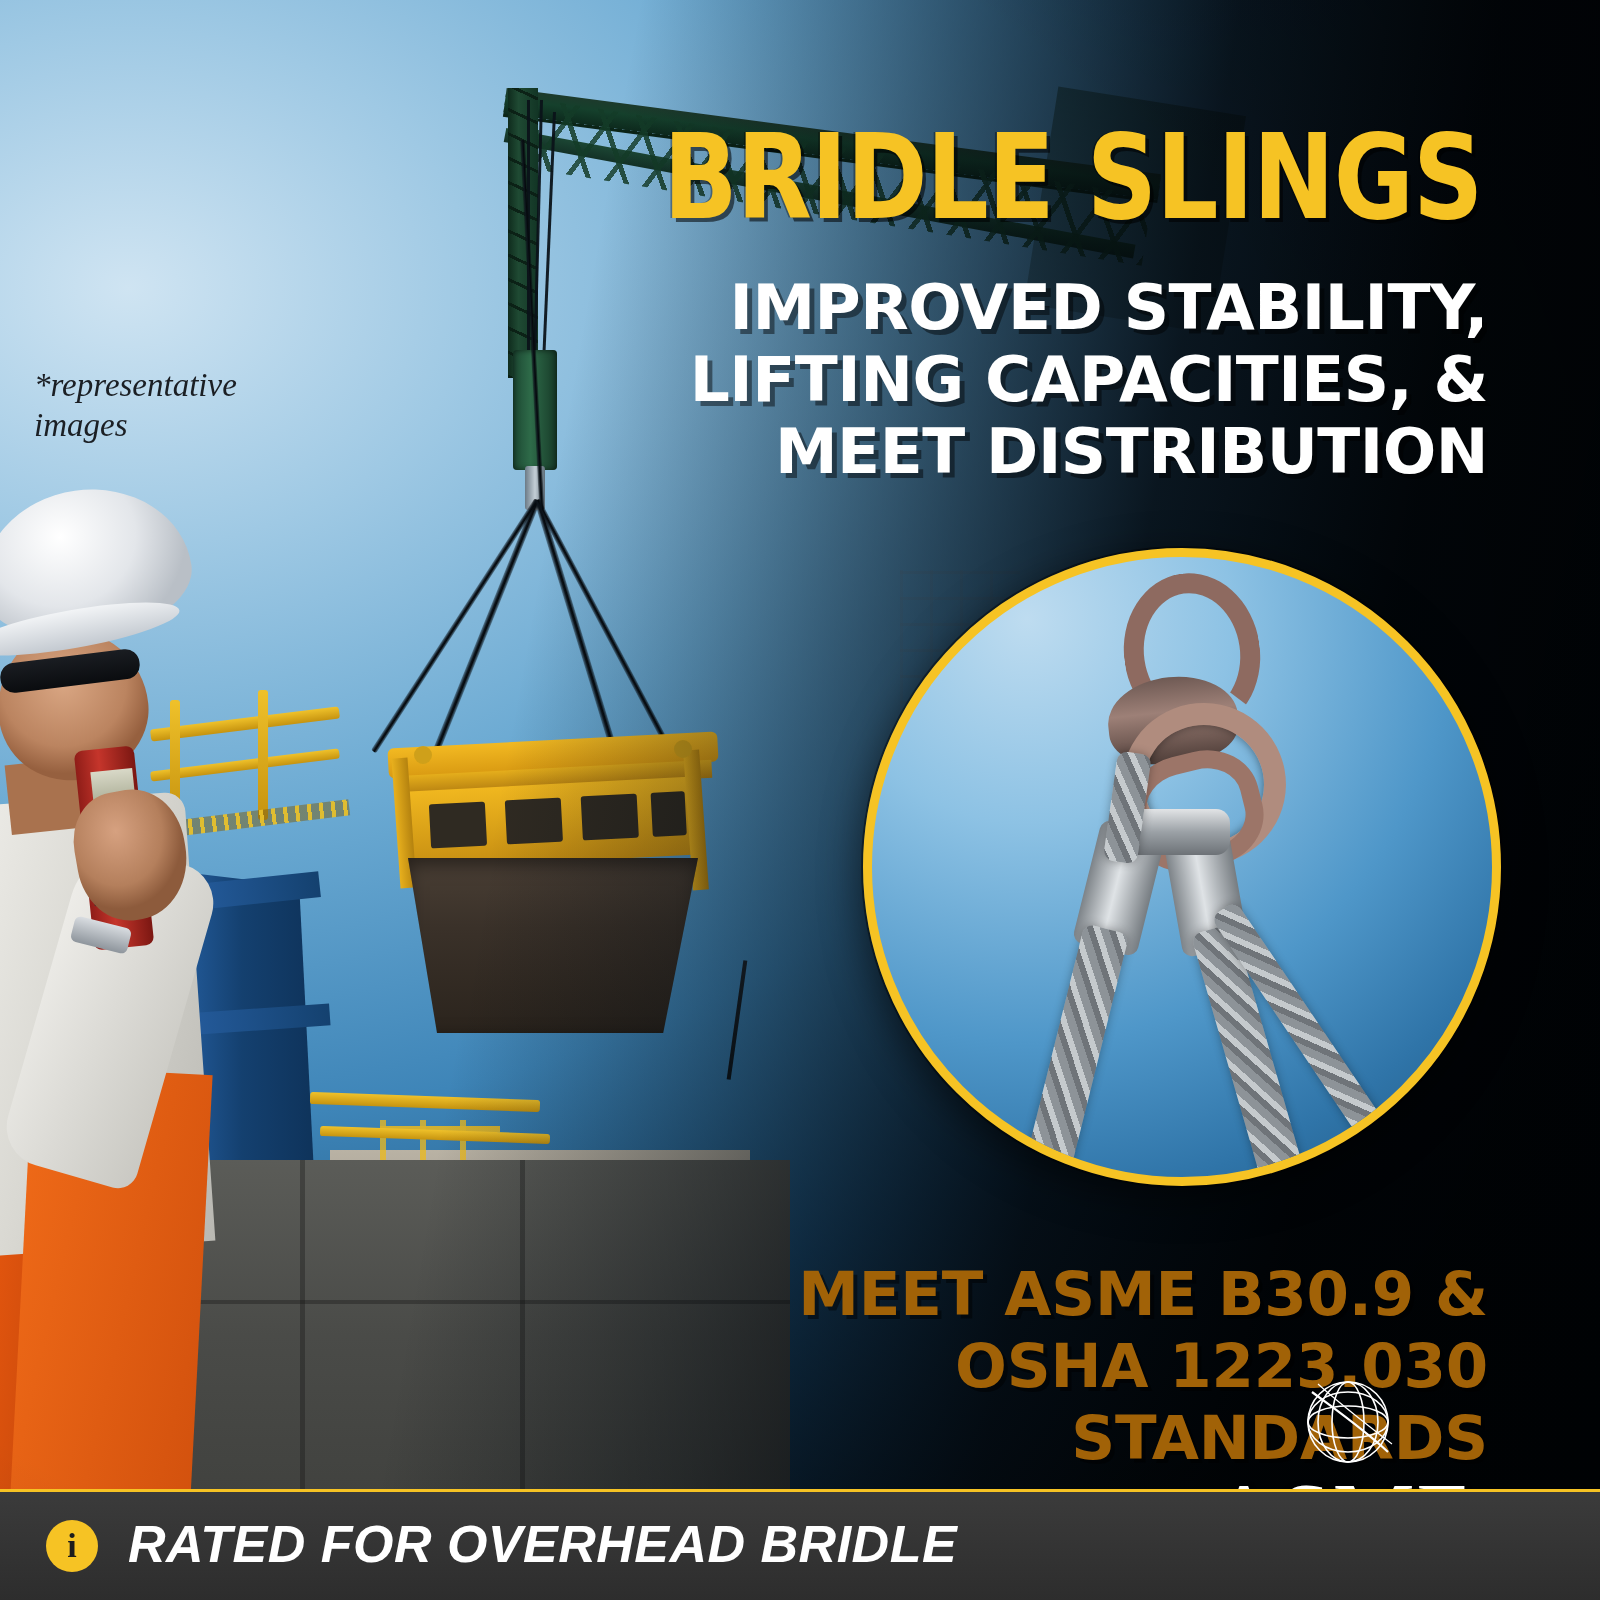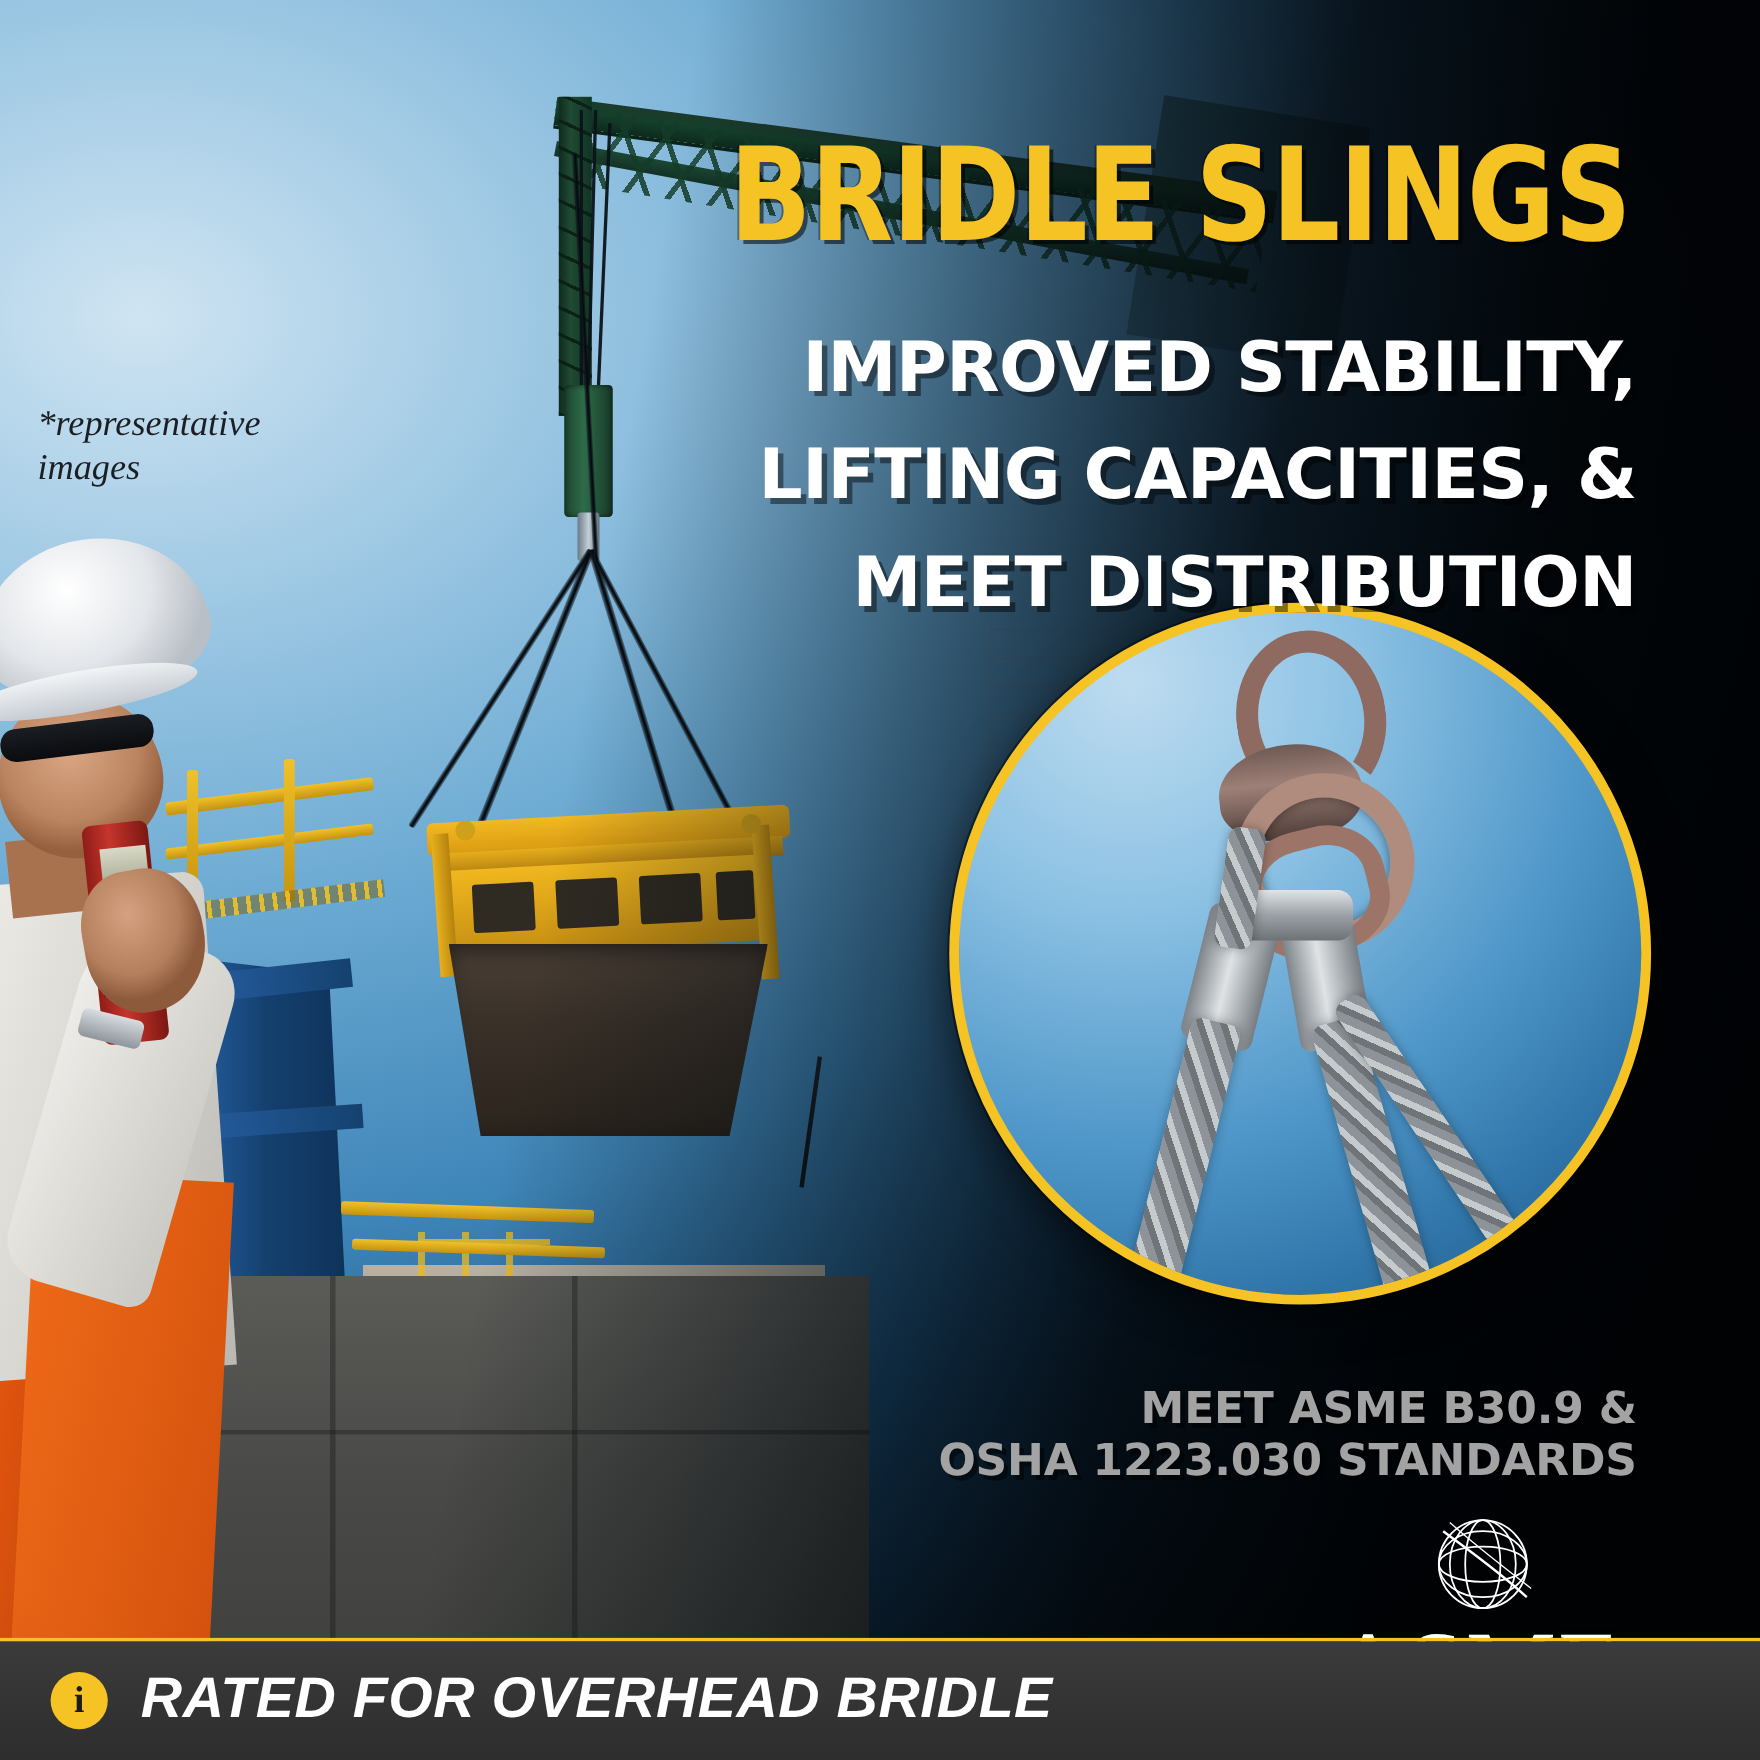--- a/index.html
+++ b/index.html
@@ -431,28 +431,28 @@
     width: 900px;
     text-align: right;
     color: #ffffff;
     font-size: 63px;
     line-height: 1.14;
     font-weight: 800;
     letter-spacing: -0.5px;
     font-family: "DejaVu Sans", "Liberation Sans", sans-serif;
     text-shadow: 5px 5px 0 rgba(0,0,0,.45);
   }
-  .subtitle span { display: block; margin-top: 26px; }
+  .subtitle span { display: block; }
   .standards {
     position: absolute;
     right: 112px; top: 1258px;
     width: 820px;
     text-align: right;
-    color: #a3a3a3;
-    font-size: 40px;
+    color: #a16207;
+    font-size: 61px;
     line-height: 1.18;
     font-weight: 800;
     letter-spacing: -0.2px;
     font-family: "DejaVu Sans", "Liberation Sans", sans-serif;
     text-shadow: 4px 4px 0 rgba(0,0,0,.45);
   }
   .standards span { display: block; }
   .representative {
     position: absolute;
     left: 34px; top: 365px;

